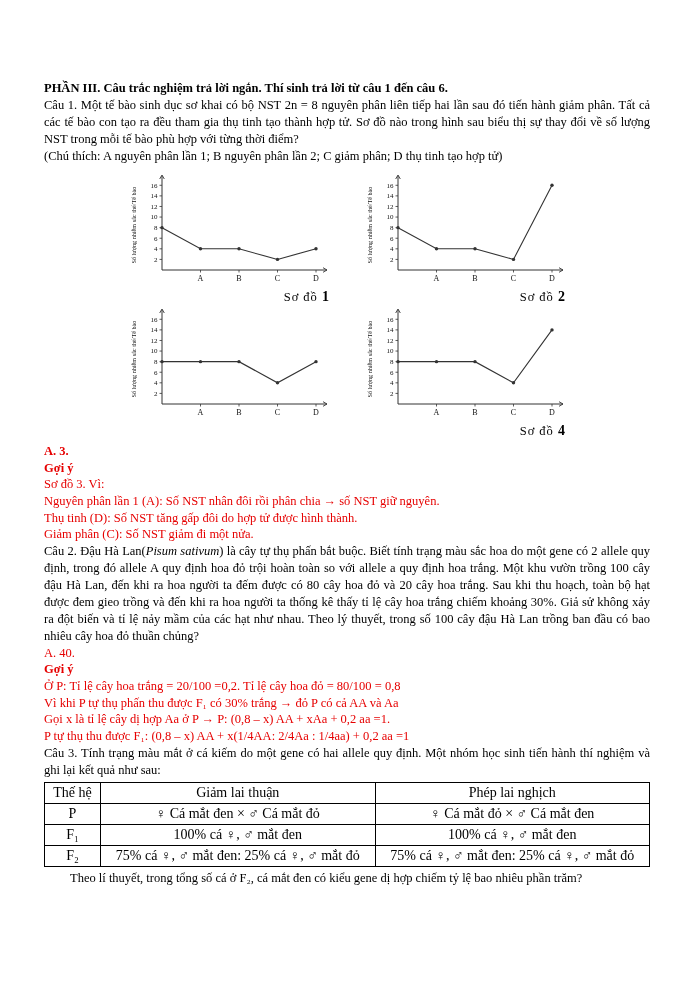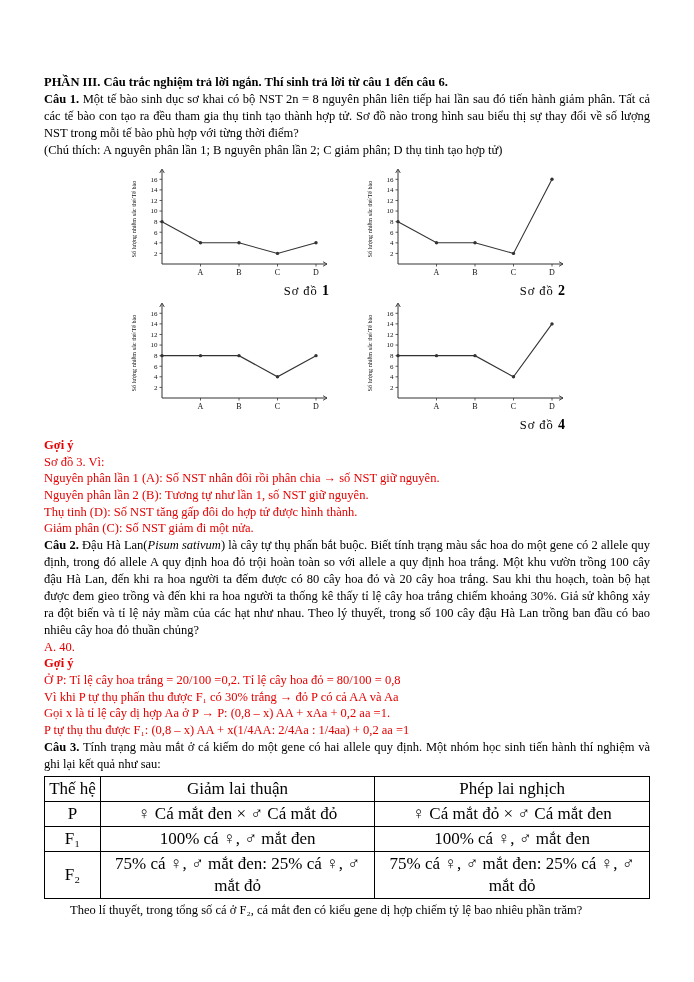--- a/index.html
+++ b/index.html
@@ -1,37 +1,37 @@
 <!DOCTYPE html>
 <html style="--red: #e60000;"><head>
 <meta charset="utf-8">
 <style>
   * { margin:0; padding:0; box-sizing:border-box; }
   html,body { background:#ffffff; }
   body {
     width:694px; height:982px; margin:0 auto; overflow:hidden;
     font-family:"Liberation Serif", serif; font-size:12.5px; color:#000;
   }
-  .page { padding:74px 44px 0 44px; }
+  .page { padding:74px 44px 0 44px;margin-top:6px; }
   .para { text-align:justify; line-height:1.36; }
   .tight { line-height:1.33; }
-  b.inline { font-weight:bold; }
+  b.inline { font-weight:normal; }
   .bold { font-weight:bold; }
   .red { color:var(--red,#e60000); }
   .charts {
     display:grid; grid-template-columns:202px 202px;
     column-gap:34px; row-gap:2px;
     margin:8px 0 4px 84px;
   }
   .chart { display:flex; flex-direction:column; align-items:stretch; }
   .chart .caption { text-align:right; padding-left:32px; font-size:12.5px; letter-spacing:1px; margin-top:-2px; }
   .caption .num { font-size:14px; font-weight:bold; }
   table.results { border-collapse:collapse; width:100%; margin-top:3px; }
   table.results td {
-    border:1px solid #000; font-size:17px; text-align:center;
+    border:1px solid #000; font-size:14px; text-align:center;
     padding:1px 3px; line-height:1.3; vertical-align:middle;
   }
   td.gen { width:56px; }
   .closing { text-indent:26px; margin-top:3px; }
 </style>
 </head>
 <body>
 
 <div class="page">
 
@@ -198,24 +198,24 @@
             <circle cx="72.5" cy="54.64705882352941" r="1.7" fill="#333333"></circle>
             <circle cx="111" cy="54.64705882352941" r="1.7" fill="#333333"></circle>
             <circle cx="149.5" cy="75.82352941176471" r="1.7" fill="#333333"></circle>
             <circle cx="188" cy="22.882352941176478" r="1.7" fill="#333333"></circle>
             <text transform="rotate(-90)" x="-52" y="8" font-size="6.2" text-anchor="middle" fill="#111" font-family="Liberation Serif, serif">Số lượng nhiễm sắc thể/Tế bào</text>
           </svg></div>
       <div class="caption"><span>Sơ đồ </span><span class="num">4</span></div>
     </div>
   </div>
 
+  <p class="para tight red bold">A. 3.</p>
   <p class="para tight red bold">Gợi ý</p>
   <p class="para tight red">Sơ đồ 3. Vì:</p>
   <p class="para tight red">Nguyên phân lần 1 (A): Số NST nhân đôi rồi phân chia → số NST giữ nguyên.</p>
-  <p class="para tight red">Nguyên phân lần 2 (B): Tương tự như lần 1, số NST giữ nguyên.</p>
   <p class="para tight red">Thụ tinh (D): Số NST tăng gấp đôi do hợp tử được hình thành.</p>
   <p class="para tight red">Giảm phân (C): Số NST giảm đi một nửa.</p>
 
   <p class="para">
     <b class="inline">Câu 2.</b>
     <span>Đậu Hà Lan(</span><i>Pisum sativum</i><span>) là cây tự thụ phấn bắt buộc. Biết tính trạng màu sắc hoa do một gene có 2 allele quy định, trong đó allele A quy định hoa đỏ trội hoàn toàn so với allele a quy định hoa trắng. Một khu vườn trồng 100 cây đậu Hà Lan, đến khi ra hoa người ta đếm được có 80 cây hoa đỏ và 20 cây hoa trắng. Sau khi thu hoạch, toàn bộ hạt được đem gieo trồng và đến khi ra hoa người ta thống kê thấy tỉ lệ cây hoa trắng chiếm khoảng 30%. Giả sử không xảy ra đột biến và tỉ lệ nảy mầm của các hạt như nhau. Theo lý thuyết, trong số 100 cây đậu Hà Lan trồng ban đầu có bao nhiêu cây hoa đỏ thuần chủng?</span>
   </p>
   <p class="para tight red">A. 40.</p>
   <p class="para tight red bold">Gợi ý</p>
   <p class="para tight red">Ở P: Tỉ lệ cây hoa trắng = 20/100 =0,2. Tỉ lệ cây hoa đỏ = 80/100 = 0,8</p>

